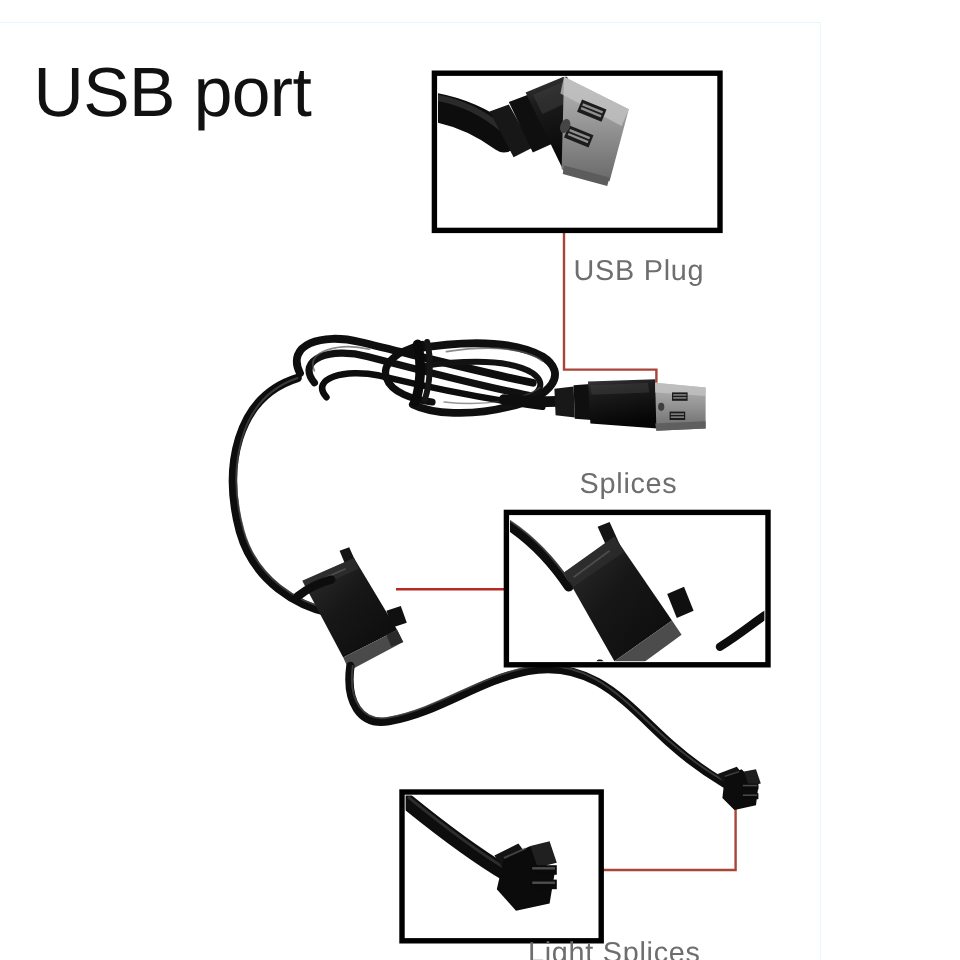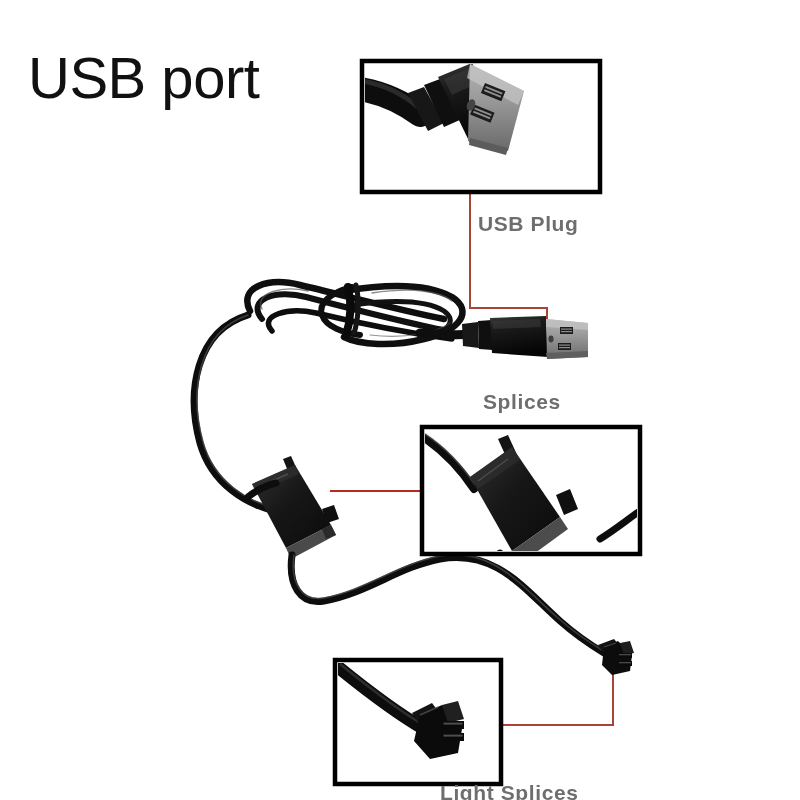--- a/index.html
+++ b/index.html
@@ -30,22 +30,22 @@
     font-size: 58px;
     font-weight: 400;
     color: #111111;
     letter-spacing: -0.5px;
     line-height: 1;
     white-space: nowrap;
   }
   .callout-label {
     position: absolute;
     font-family: "Liberation Sans", sans-serif;
-    font-size: 21px;
-    font-weight: 700;
+    font-size: 24px;
+    font-weight: 400;
     color: #6e6e6e;
     letter-spacing: 0.6px;
     white-space: nowrap;
   }
   #label-usb-plug { left: 478px; top: 193px; }
   #label-driver   { left: 483px; top: 371px; }
   #label-splices  { left: 440px; top: 762px; }
 </style>
 </head>
 <body>

